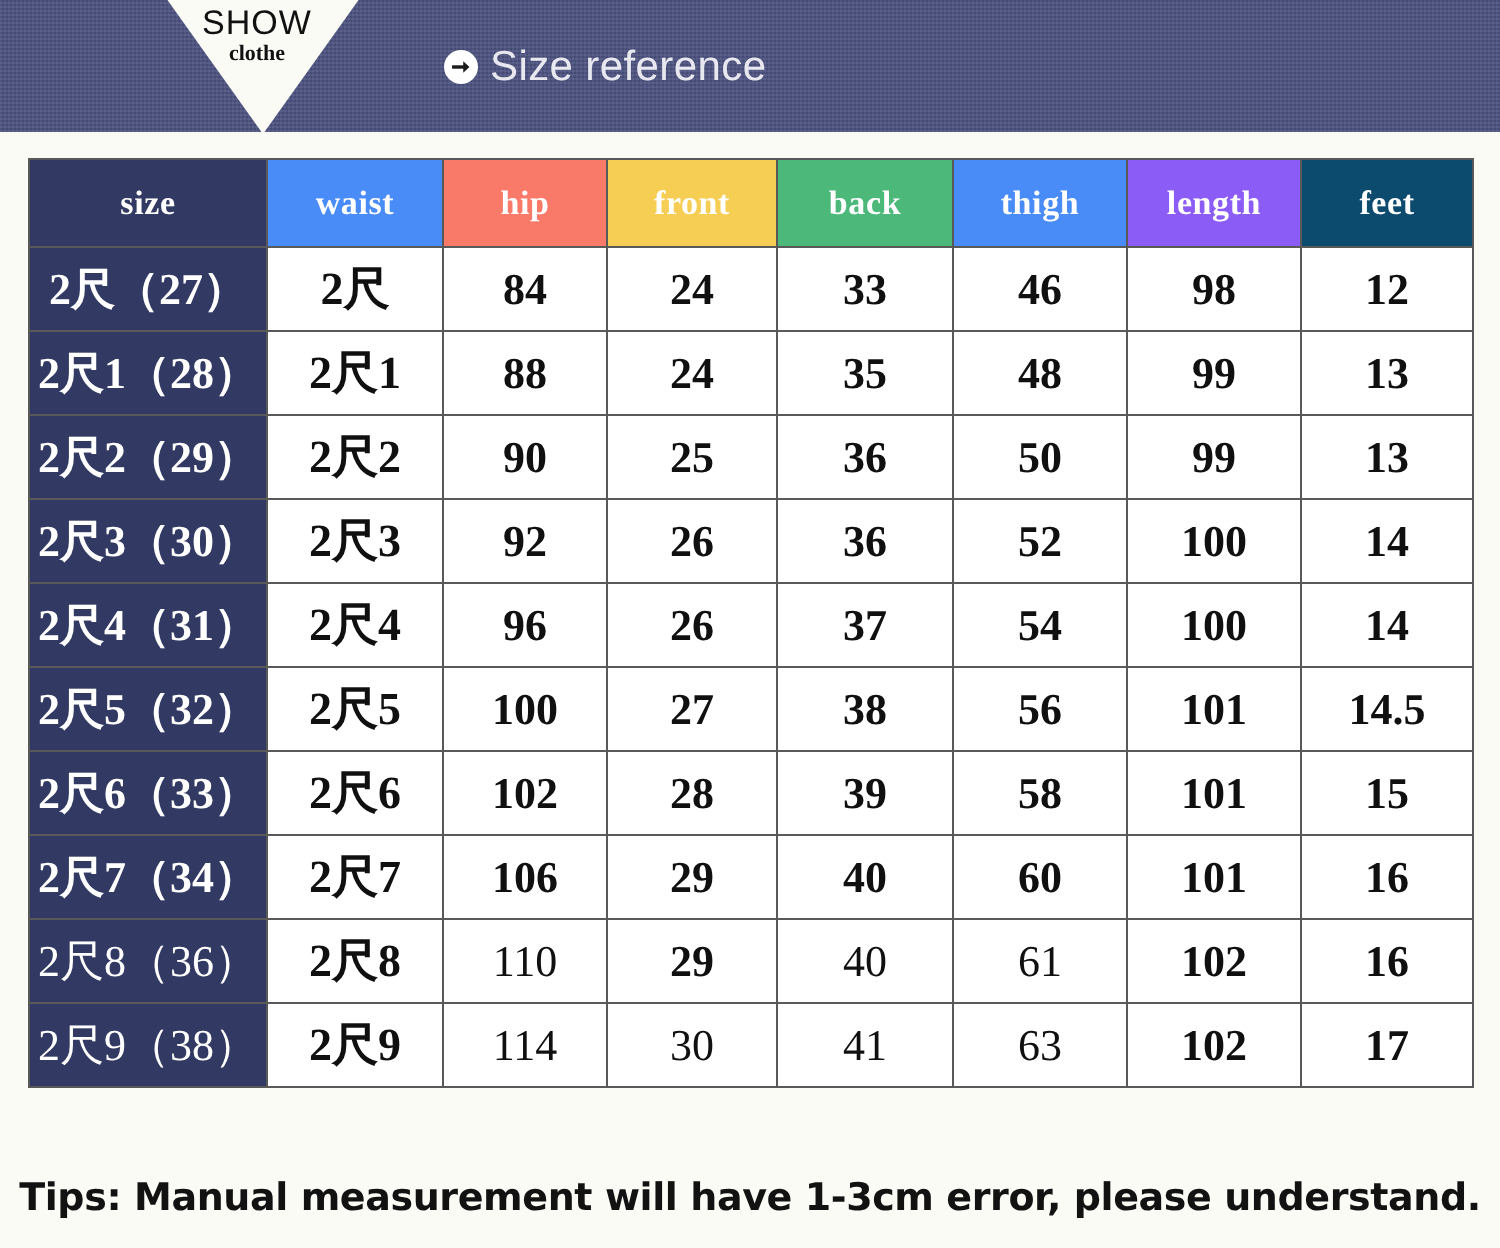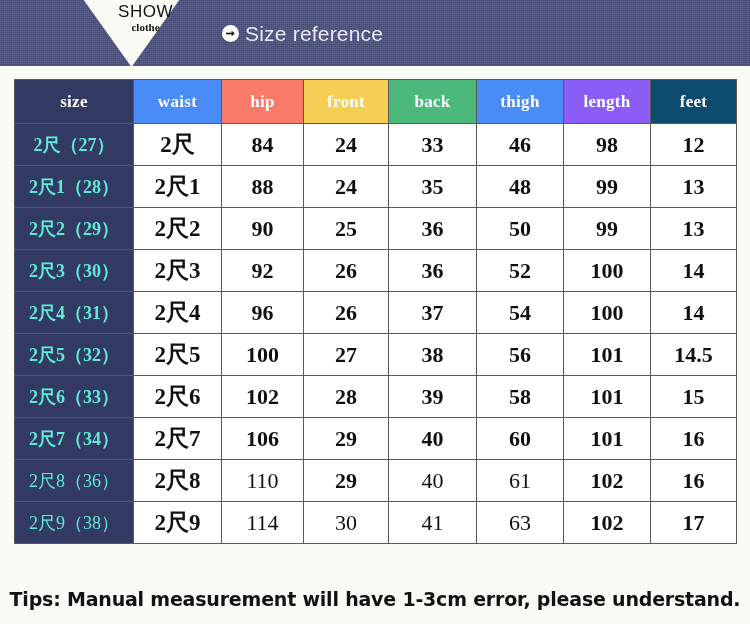--- a/index.html
+++ b/index.html
@@ -30,21 +30,21 @@
     position: absolute;
     left: 83px;
     top: -1px;
     width: 97px;
     height: 68px;
     background: #fbfbf6;
     clip-path: polygon(0% 0%, 100% 0%, 50% 100%);
   }
   .notch-text {
     position: absolute;
-    left: 97px;
+    left: 80px;
     top: 2px;
     width: 97px;
     text-align: center;
     color: #111111;
     pointer-events: none;
   }
   .notch-text .show {
     display: block;
     font-size: 17px;
     line-height: 19px;
@@ -121,22 +121,22 @@
 
   
   tbody td {
     height: 41px;
     font-size: 22px;
     color: #101010;
     background: #ffffff;
   }
   tbody td.size-cell {
     background: #323a63;
-    color: #5eead4;
-    font-size: 18px;
+    color: #ffffff;
+    font-size: 22px;
     letter-spacing: 0px;
   }
   tbody td.waist-cell {
     font-size: 23px;
     margin-top: 18px;
   }
   
   tr.weight-bold td { font-weight: 700; }
   
   tr.weight-light td { font-weight: 400; }

